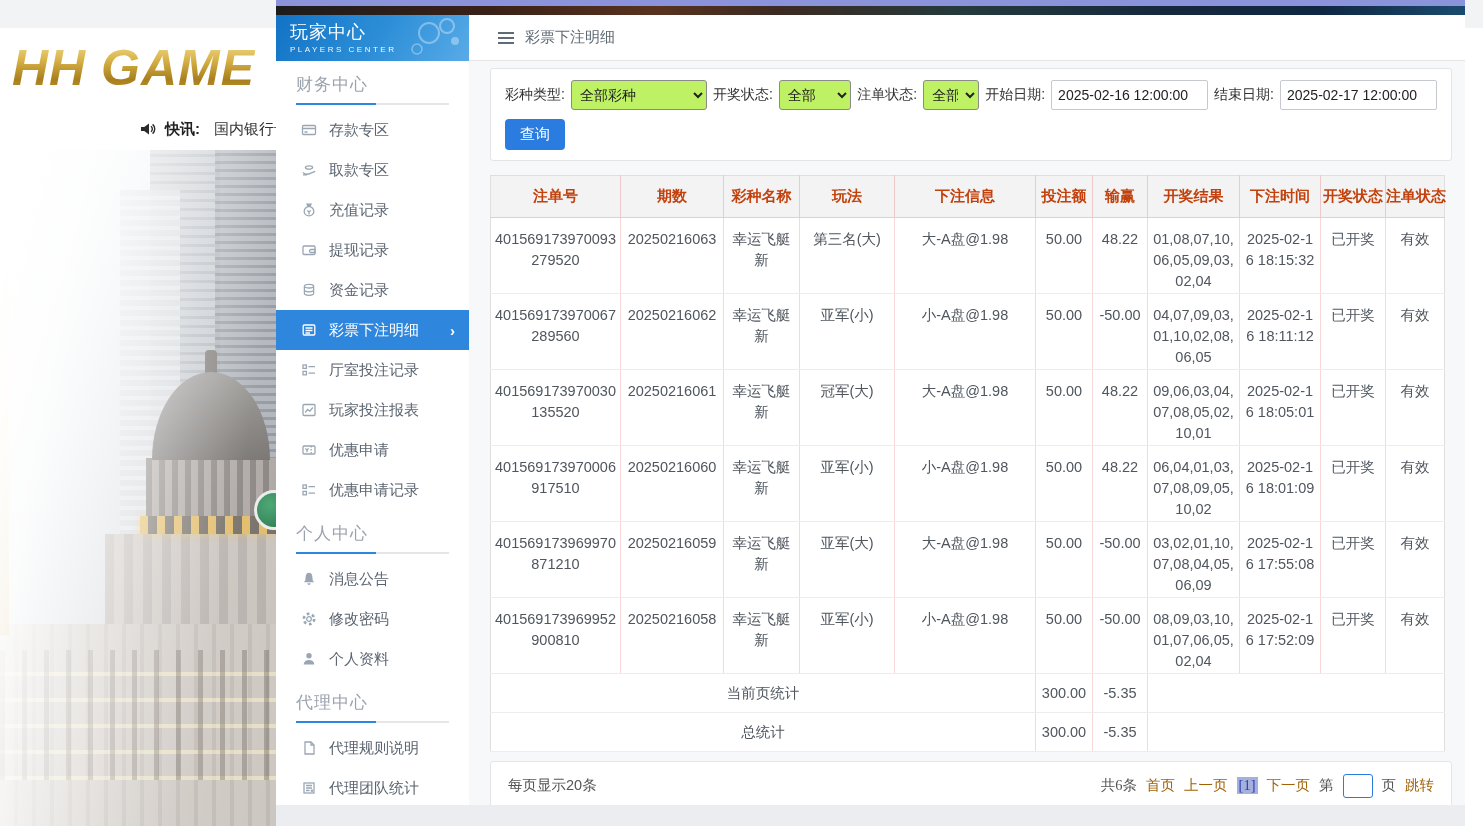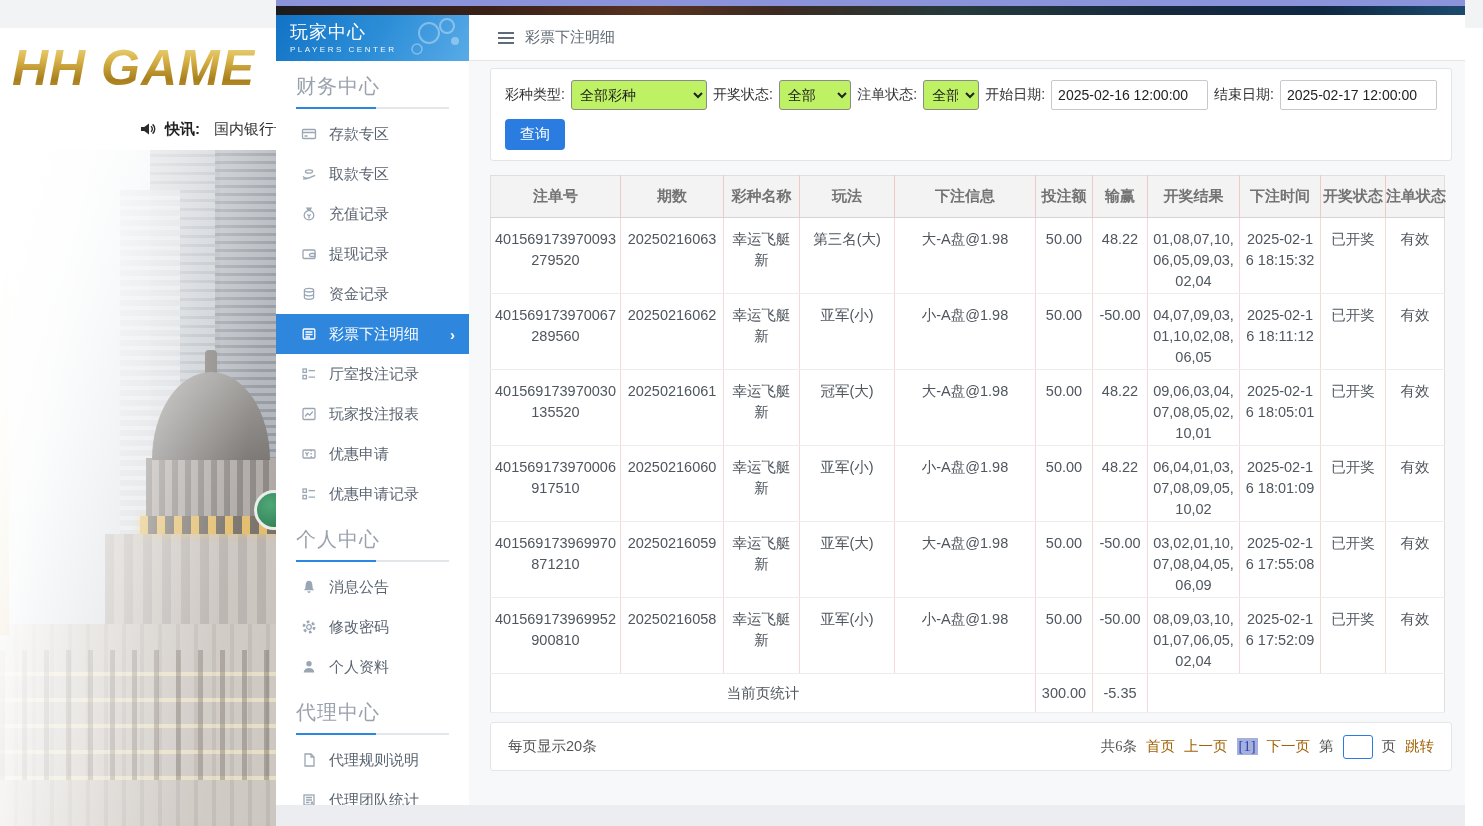--- a/index.html
+++ b/index.html
@@ -60,21 +60,21 @@
   .ov-body { display:flex; height:790px; }
   .ov-footer { flex:1; background:#ecedf0; }
 
   
   .sb { width:193px; background:#fff; flex-shrink:0; overflow:hidden; }
   .sb-head { position:relative; height:46px; background:linear-gradient(120deg,#1273c6 0%,#2e8fd8 55%,#59abe7 100%);
     color:#fff; padding:5px 0 0 14px; overflow:hidden; }
   .sb-head .t1 { font-size:18px; letter-spacing:1px; }
   .sb-head .t2 { font-size:8px; letter-spacing:2.5px; opacity:.95; margin-top:1px; }
   .sb-head svg { position:absolute; right:4px; top:2px; opacity:.35; }
-  .sb-sec-title { margin:12px 20px 0; font-size:20px; color:#9aa2ad; letter-spacing:1px; }
+  .sb-sec-title { margin:12px 20px 0; font-size:17px; color:#9aa2ad; letter-spacing:1px; }
   .sb-underline { height:2px; margin:7px 20px 5px;
     background:linear-gradient(to right,#2b87e0 0 52%,#e4e7ea 52% 100%); }
   .sb-item { height:40px; display:flex; align-items:center; gap:12px; padding-left:25px; cursor:pointer;
     font-size:15px; color:#5a6470; }
   .sb-item .ic { width:16px; height:16px; color:#9aa6b4; flex-shrink:0; }
   .sb-item.active { background:#2e86dd; color:#fff; }
   .sb-item.active .ic { color:#fff; }
   .sb-item .chev { margin-left:auto; margin-right:14px; font-size:15px; font-weight:bold; }
 
   
@@ -93,21 +93,21 @@
     font-size:14px; color:#222; padding:0 4px; font-family:inherit; }
   .sel-lottery { width:143px; } .sel-draw { width:76px; } .sel-order { width:56px; }
   .date-input { height:30px; width:157px; border:1px solid #c6cacf; border-radius:2px; font-size:14px;
     color:#222; padding:0 6px; font-family:inherit; }
   .query-btn { margin-top:9px; background:#2a7ce0; border:none; color:#fff; font-size:15px;
     padding:6px 15px; border-radius:4px; cursor:pointer; font-family:inherit; }
 
   
   table { border-collapse:collapse; table-layout:fixed; width:954px; margin:14px 0 0 21px; background:#fff;
     border:1px solid #dfdfdf; }
-  th { height:42px; background:#f3f3f3; color:#737373; font-weight:bold; font-size:15px; text-align:center;
+  th { height:42px; background:#f3f3f3; color:#c2410c; font-weight:bold; font-size:15px; text-align:center;
     border-left:1px solid #eec9c9; border-bottom:1px solid #d4d4d4; white-space:nowrap; overflow:visible; padding:0; }
   th:first-child { border-left:none; }
   td { border-left:1px solid #f6d8d8; text-align:center; font-size:14.5px; color:#4f565e; word-break:break-all; }
   td:first-child { border-left:none; }
   tr.data-row td { height:76px; vertical-align:top; padding:11px 3px 0; border-bottom:1px solid #ededed; line-height:1.45; }
   tr.sum-row td { height:39px; vertical-align:middle; border-bottom:1px solid #ededed; }
 
   
   .pg-card { margin:9px 13px 0 21px; height:49px; display:flex; align-items:center; justify-content:space-between;
     padding:0 17px; font-size:14.5px; color:#555;gap:44px; }
@@ -436,20 +436,26 @@
               <td>有效</td>
             </tr>
           </tbody>
         <tfoot>
           <tr class="sum-row">
             <td colspan="5">当前页统计</td>
             <td>300.00</td>
             <td>-5.35</td>
             <td colspan="4"></td>
           </tr>
+          <tr class="sum-row">
+            <td colspan="5">总统计</td>
+            <td>300.00</td>
+            <td>-5.35</td>
+            <td colspan="4"></td>
+          </tr>
         </tfoot>
       </table>
 
       <div class="card pg-card">
         <div>每页显示20条</div>
         <div class="pg-right">
           <span>共6条</span>
           <a class="pg-link">首页</a>
           <a class="pg-link">上一页</a>
           <span class="pg-current">[1]</span>

